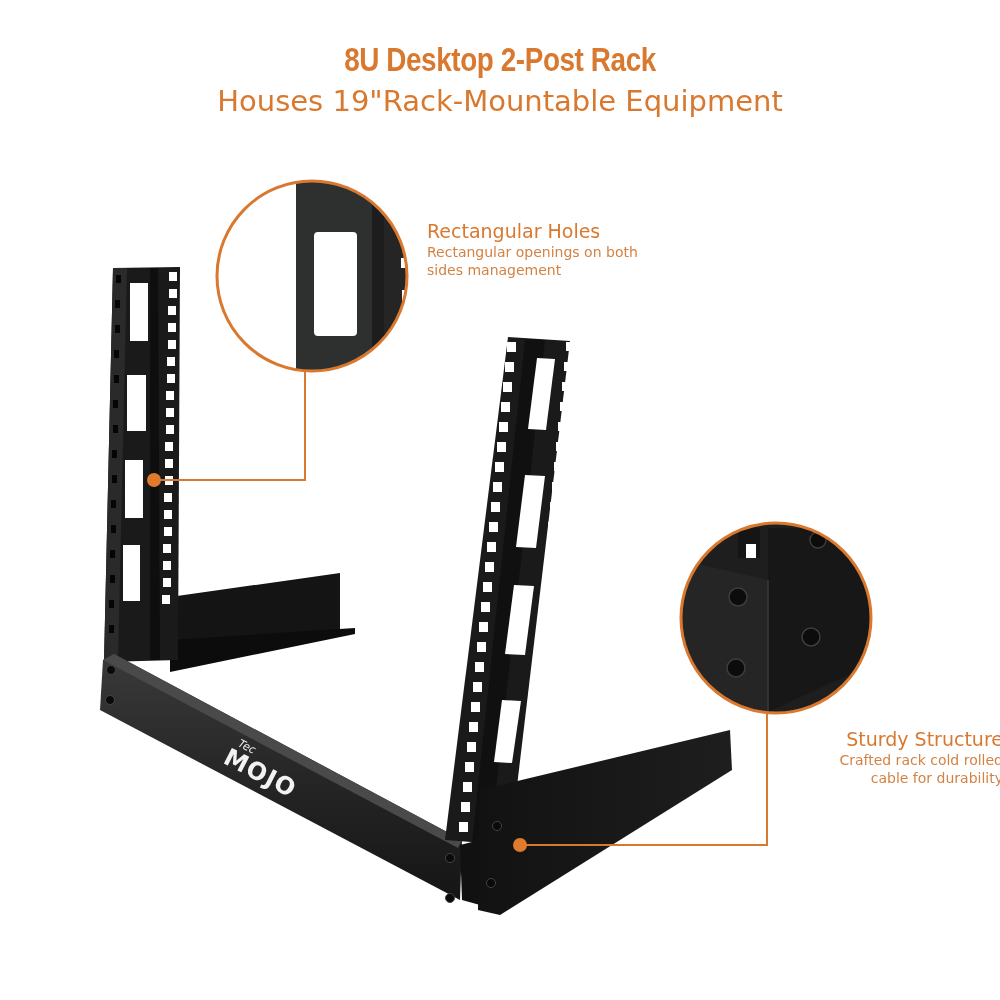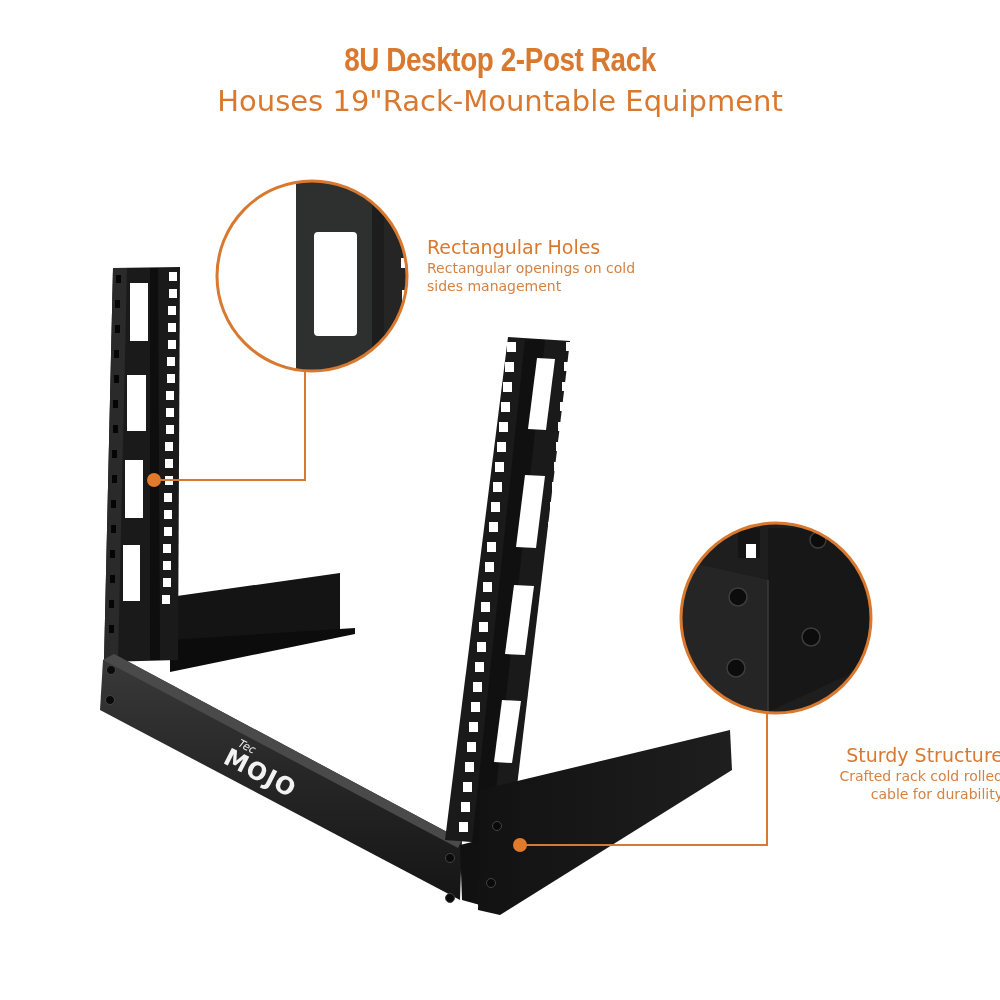--- a/index.html
+++ b/index.html
@@ -7,21 +7,21 @@
   .title {
     position: absolute; left: 0; width: 1000px; top: 40px; text-align: center;
     font-family: "Liberation Sans", sans-serif; font-weight: bold; font-size: 34px;
     color: #D9782F; letter-spacing: -0.5px; transform: scaleX(0.82); transform-origin: center;
   }
   .subtitle {
     position: absolute; left: 0; width: 1000px; top: 84px; text-align: center;
     font-family: "DejaVu Sans", sans-serif; font-size: 29px; color: #D9782F;
   }
   .callout { position: absolute; color: #D9782F; font-family: "DejaVu Sans", sans-serif; }
-  .callout .heading { font-size: 19px; line-height: 24px; display: block; margin-top: 16px; }
+  .callout .heading { font-size: 19px; line-height: 24px; display: block; }
   .callout .desc { font-size: 14px; line-height: 18px; display: block; color: #D48243; }
   #callout-holes { left: 427px; top: 219px; width: 270px; }
   #callout-structure { left: 803px; top: 727px; width: 200px; text-align: right; }
   svg.art { position: absolute; left: 0; top: 0; }
 </style>
 </head>
 <body>
 
 <div class="title">8U Desktop 2-Post Rack</div>
 <div class="subtitle">Houses 19"Rack-Mountable Equipment</div>
@@ -223,21 +223,21 @@
   <circle cx="520" cy="845" r="7" fill="#E07B2E"></circle>
 </svg>
 
 <div style="position:absolute; left:236px; top:735px; transform: rotate(27deg); transform-origin: left top; color:#f2f2f2; font-family:'DejaVu Sans', sans-serif;">
   <span style="display:block; font-size:11px; line-height:11px; margin-left:6px; font-style:italic;">Tec</span>
   <span style="display:block; font-size:24px; line-height:24px; font-weight:bold; letter-spacing:1px;">MOJO</span>
 </div>
 
 <div class="callout" id="callout-holes">
   <span class="heading">Rectangular Holes</span>
-  <span class="desc">Rectangular openings on cold</span>
+  <span class="desc">Rectangular openings on both</span>
   <span class="desc">sides management</span>
 </div>
 
 <div class="callout" id="callout-structure">
   <span class="heading">Sturdy Structure</span>
   <span class="desc">Crafted rack cold rolled</span>
   <span class="desc">cable for durability</span>
 </div>
 
 </body></html>

